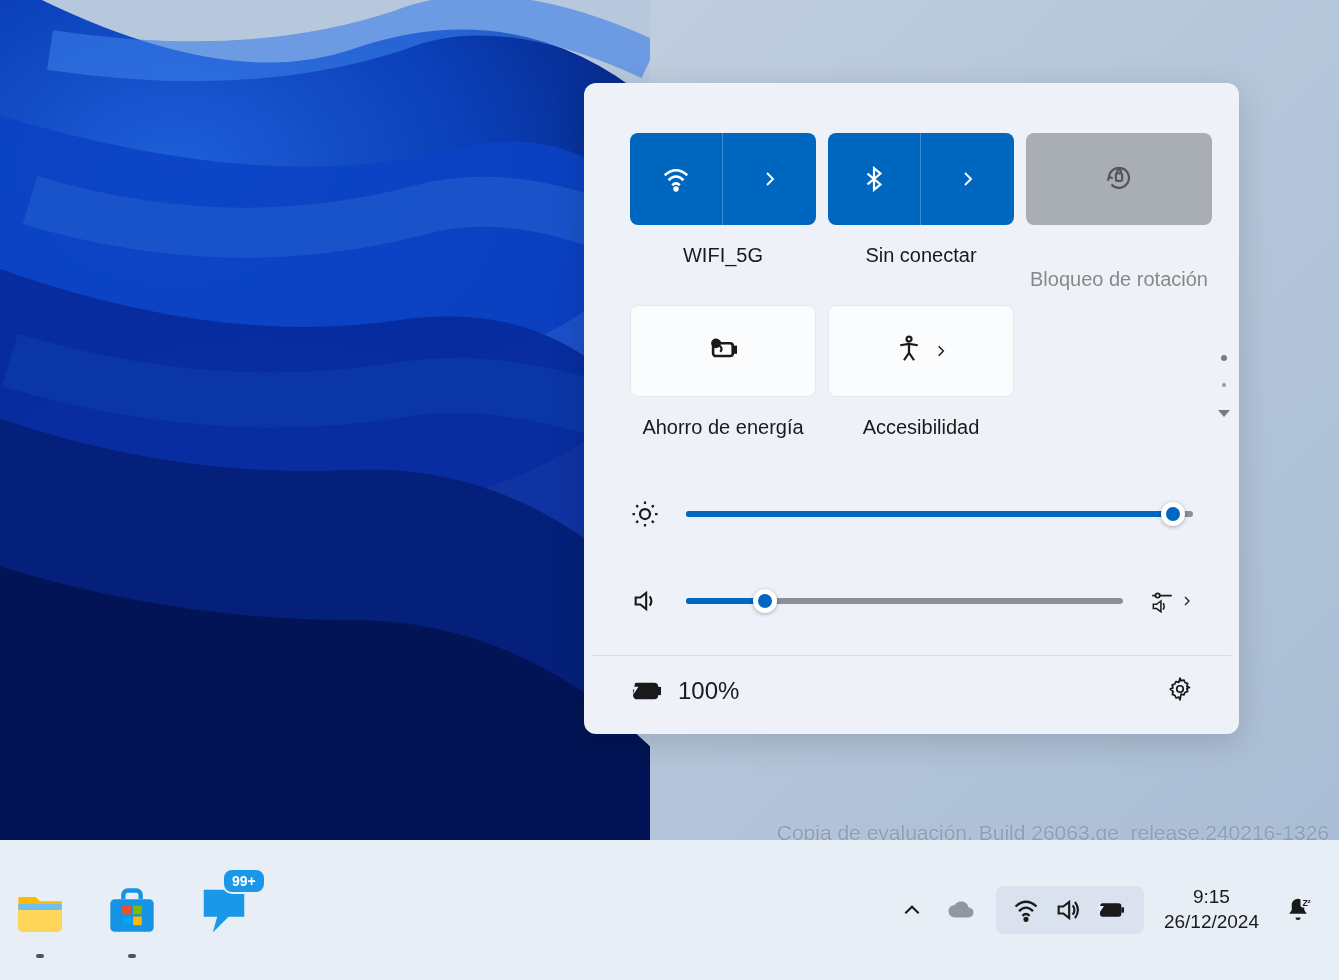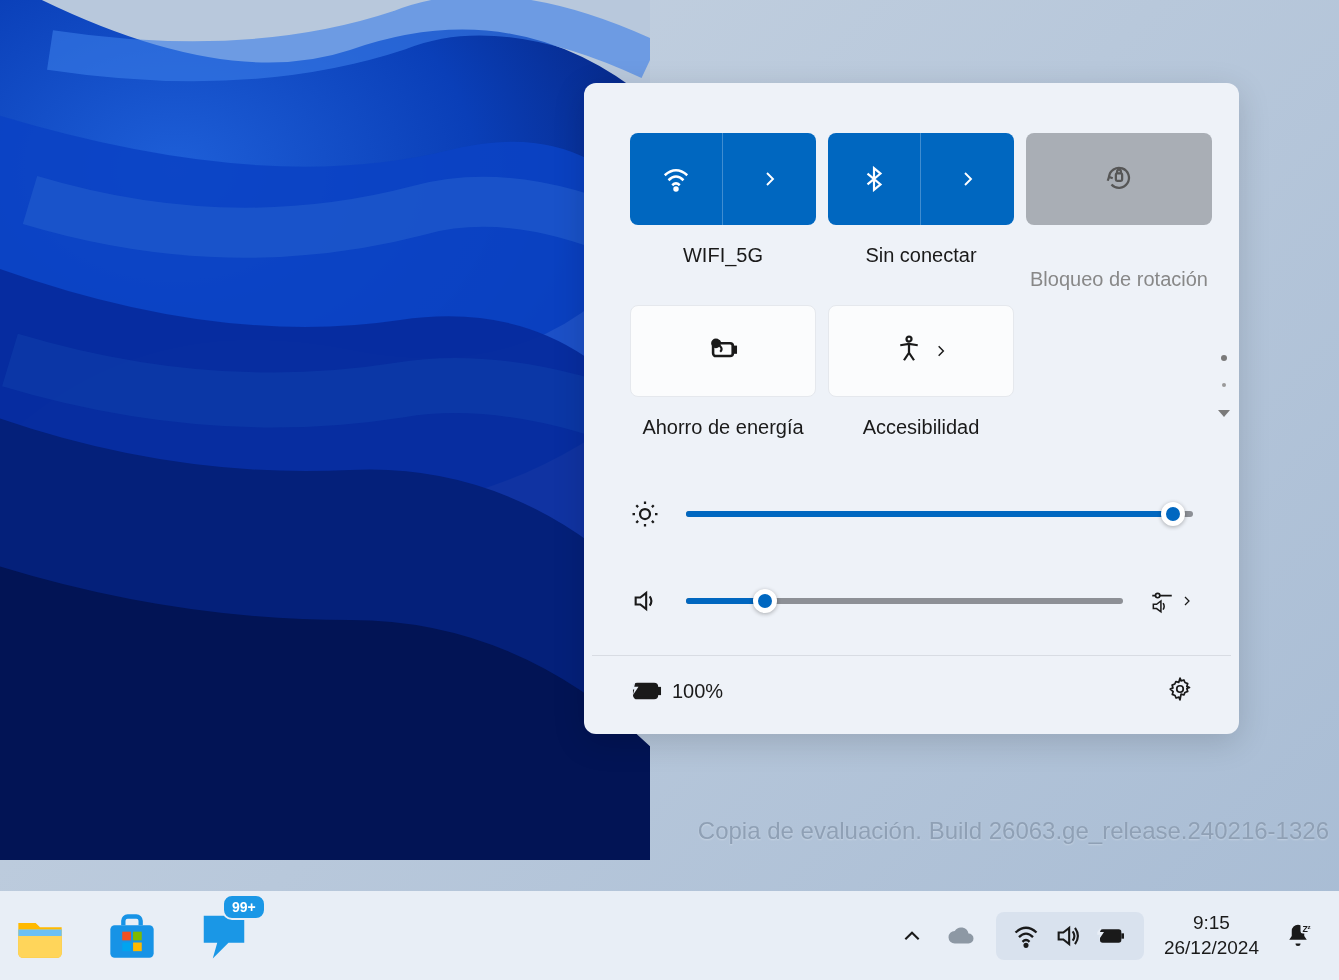--- a/index.html
+++ b/index.html
@@ -17,21 +17,21 @@
   width: 650px;
   height: 860px;
   overflow: hidden;
 }
 .wallpaper svg { width: 100%; height: 100%; }
 
 .watermark {
   position: absolute;
   bottom: 135px;
   right: 10px;
-  font-size: 24px;
+  font-size: 21px;
   color: #8fa0b5;
   text-shadow: 0 1px 2px rgba(255,255,255,0.3);
 }
 
 .quick-panel {
   position: absolute;
   top: 83px;
   right: 100px;
   width: 655px;
   background: #eef2f8;
@@ -114,26 +114,26 @@
 }
 .slider-extra { display: flex; align-items: center; gap: 6px; }
 
 .panel-footer {
   border-top: 1px solid #d8dce3;
   padding: 20px 38px;
   display: flex;
   align-items: center;
   justify-content: space-between;
 }
-.battery-status { display: flex; align-items: center; gap: 8px; font-size: 20px; color: #1a1a1a; }
+.battery-status { display: flex; align-items: center; gap: 14px; font-size: 24px; color: #1a1a1a; }
 
 .taskbar {
   position: absolute;
   bottom: 0; left: 0; right: 0;
-  height: 89px;
+  height: 140px;
   background: #e8eef6;
   display: flex;
   align-items: center;
   padding: 0 10px;
 }
 .taskbar-left { display: flex; align-items: center; gap: 32px; }
 .taskbar-icon {
   width: 60px; height: 60px;
   display: flex;
   align-items: center;

